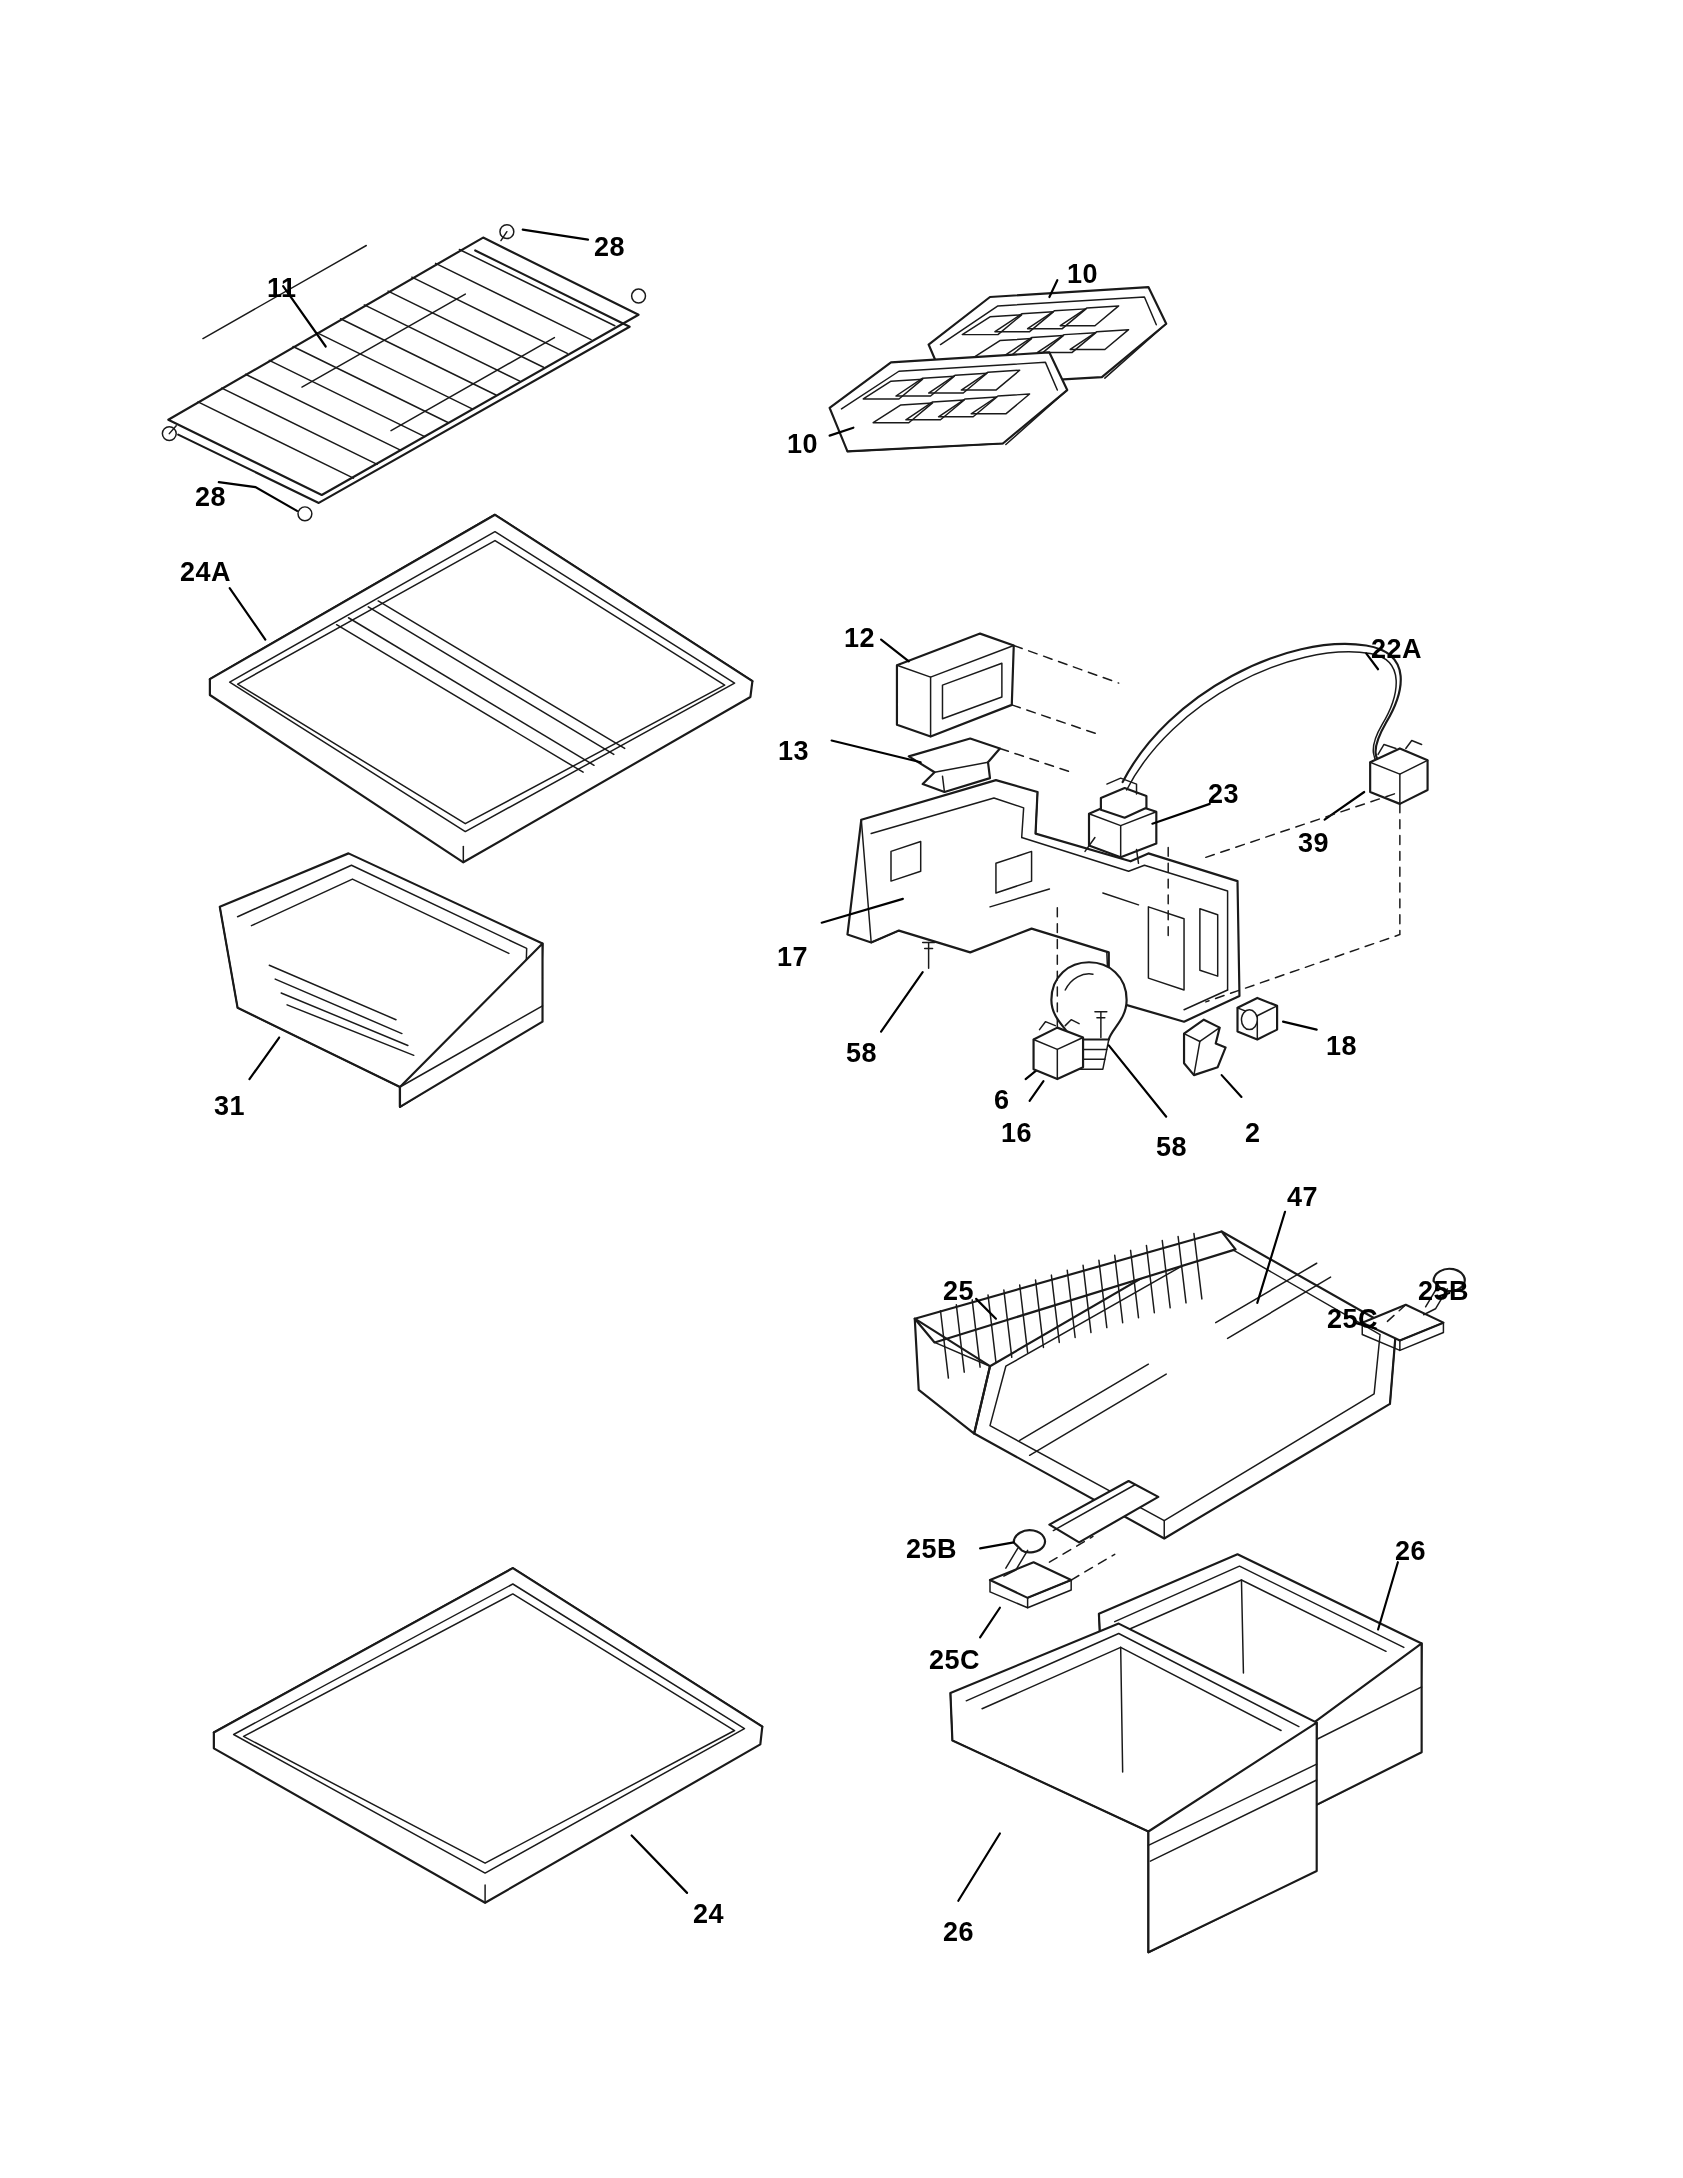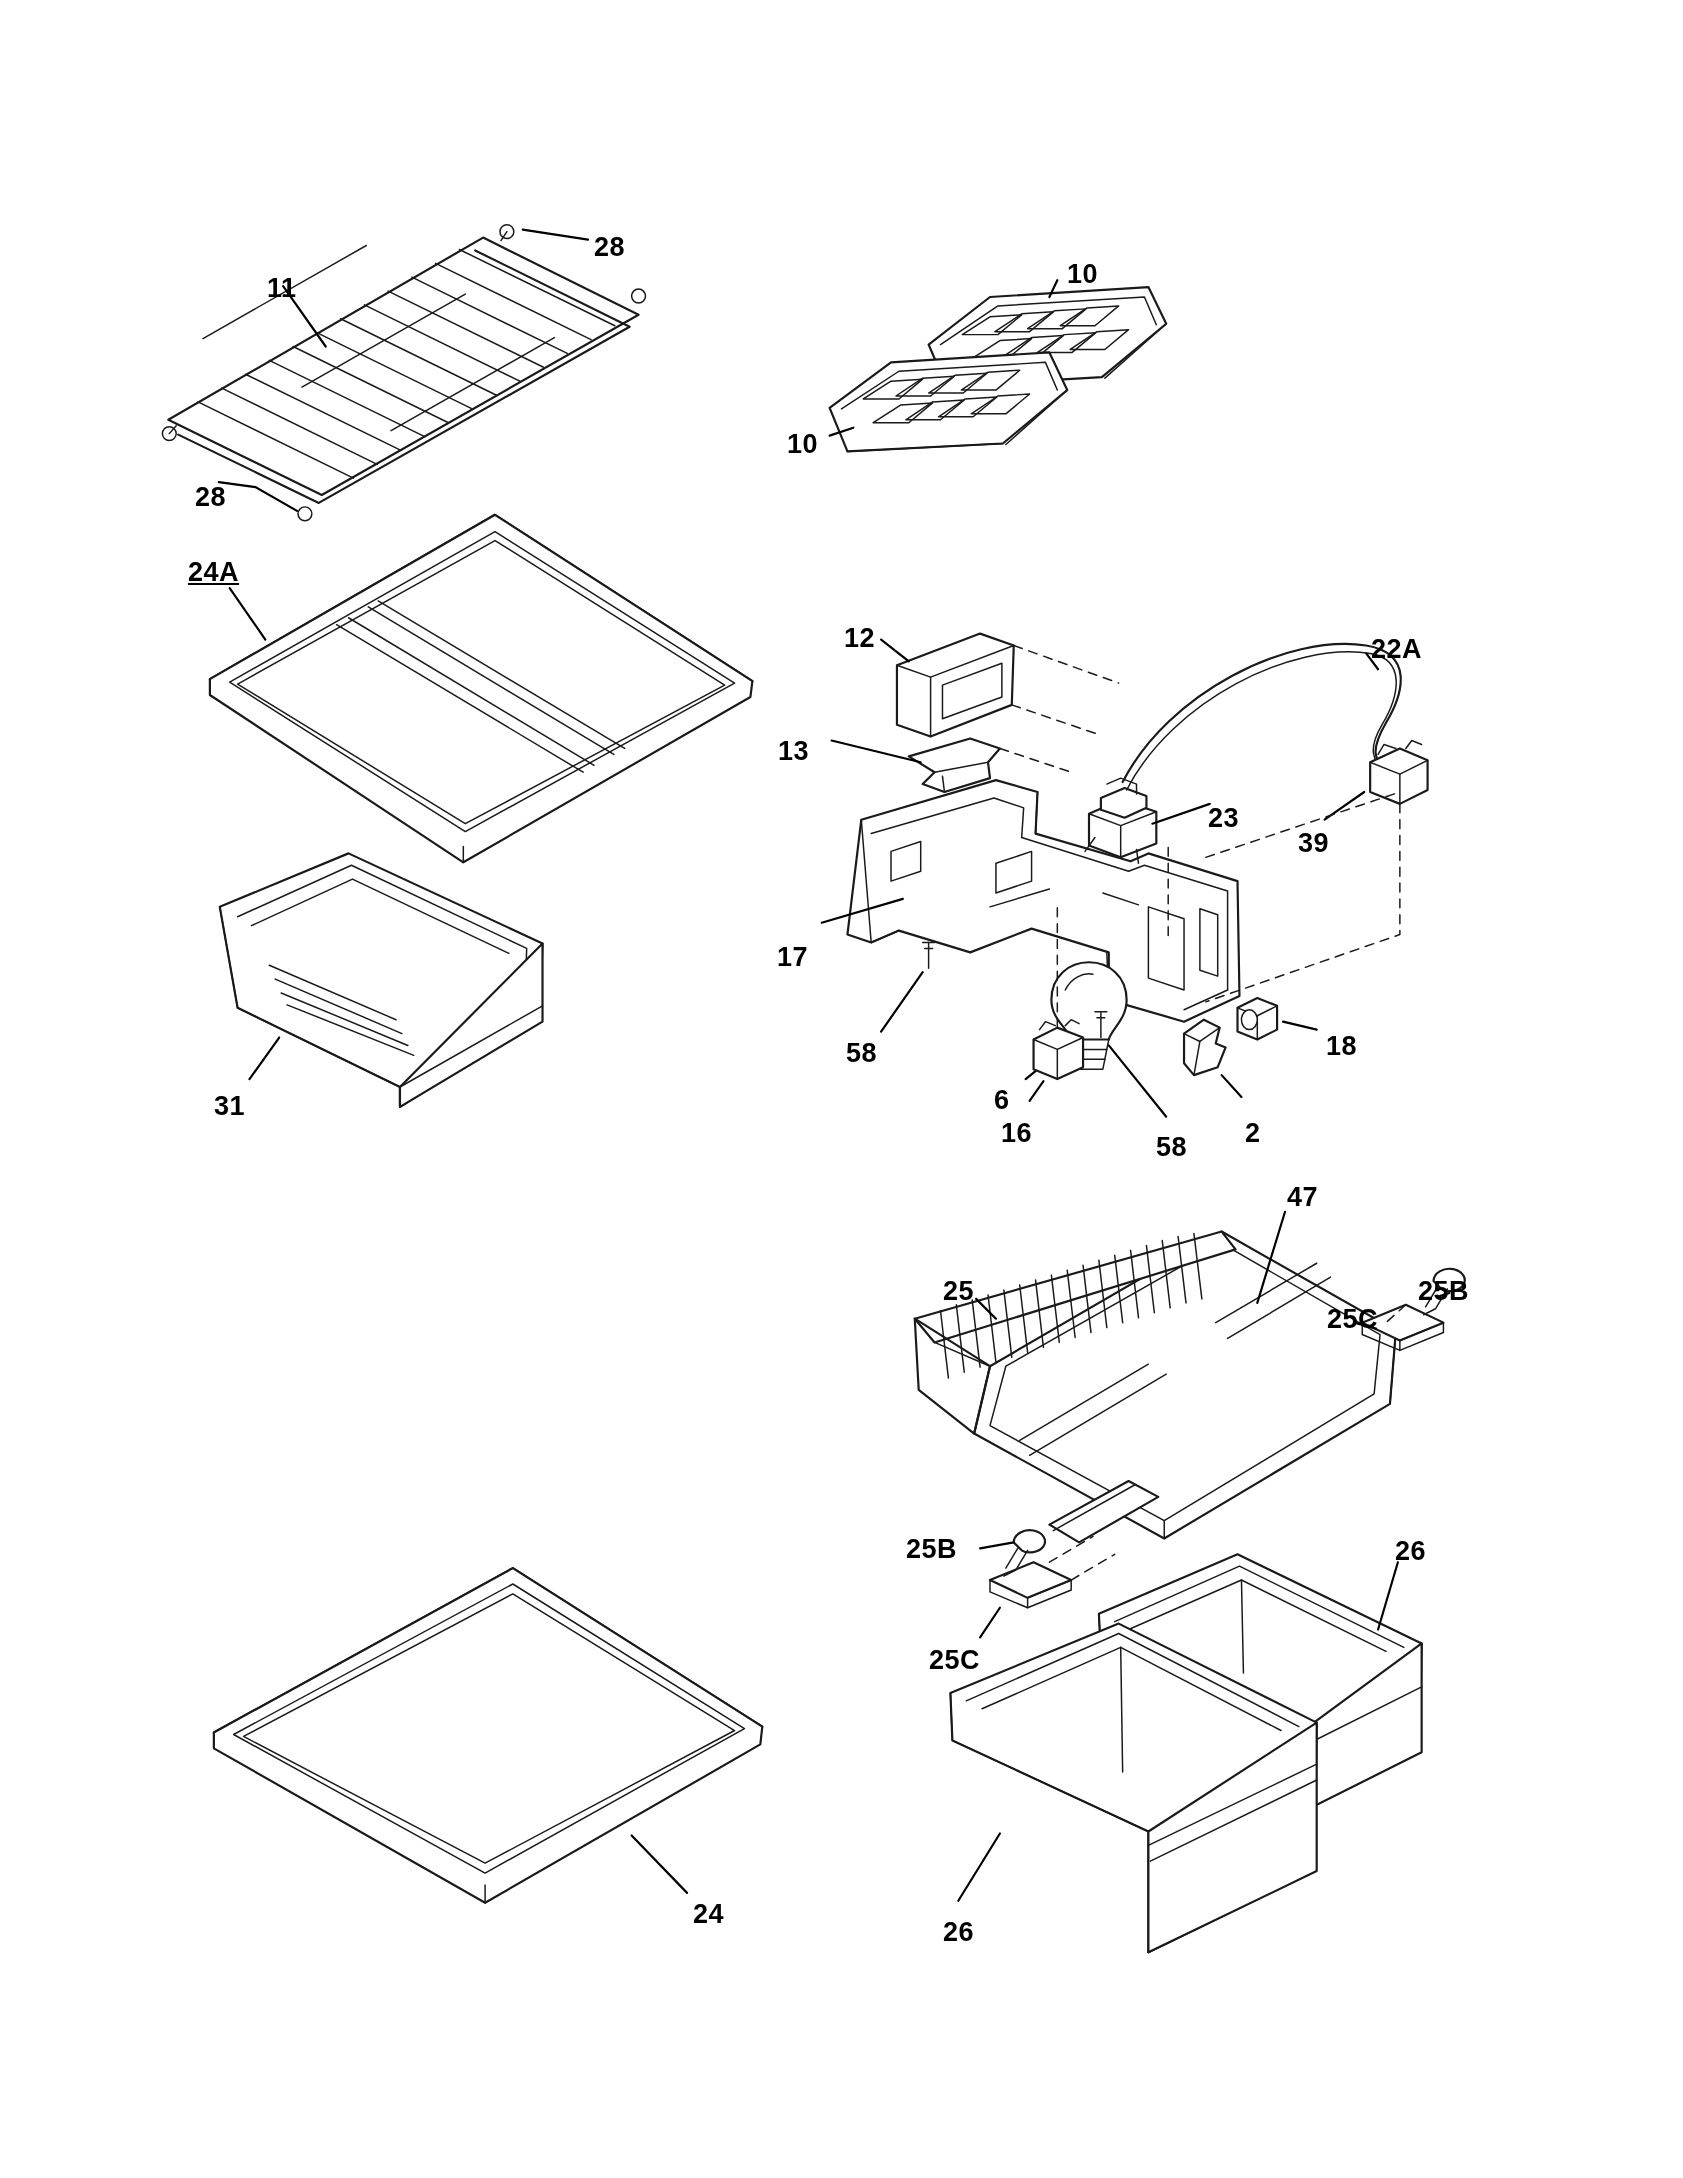--- a/index.html
+++ b/index.html
@@ -365,25 +365,25 @@
     </g>
     <path class="lead" d="M694,1912 L638,1854"></path>
 
   </svg>
 
   <div class="callout" style="left:594px; top:234px;">28</div>
   <div class="callout" style="left:267px; top:275px;">11</div>
   <div class="callout" style="left:1067px;top:261px;">10</div>
   <div class="callout" style="left:787px; top:431px;">10</div>
   <div class="callout" style="left:195px; top:484px;">28</div>
-  <div class="callout" style="left:188px; top:559px;text-decoration:underline;">24A</div>
+  <div class="callout" style="left:180px; top:559px;">24A</div>
   <div class="callout" style="left:844px; top:625px;">12</div>
   <div class="callout" style="left:1371px;top:636px;">22A</div>
   <div class="callout" style="left:778px; top:738px;">13</div>
-  <div class="callout" style="left:1208px;top:781px;margin-top:24px;">23</div>
+  <div class="callout" style="left:1208px;top:781px;">23</div>
   <div class="callout" style="left:1298px;top:830px;">39</div>
   <div class="callout" style="left:777px; top:920px;margin-top:24px;">17</div>
   <div class="callout" style="left:846px; top:1040px;">58</div>
   <div class="callout" style="left:1326px;top:1033px;">18</div>
   <div class="callout" style="left:214px; top:1093px;">31</div>
   <div class="callout" style="left:994px;top:1087px;">6</div>
   <div class="callout" style="left:1001px;top:1120px;">16</div>
   <div class="callout" style="left:1156px;top:1134px;">58</div>
   <div class="callout" style="left:1245px;top:1120px;">2</div>
   <div class="callout" style="left:1287px;top:1184px;">47</div>

